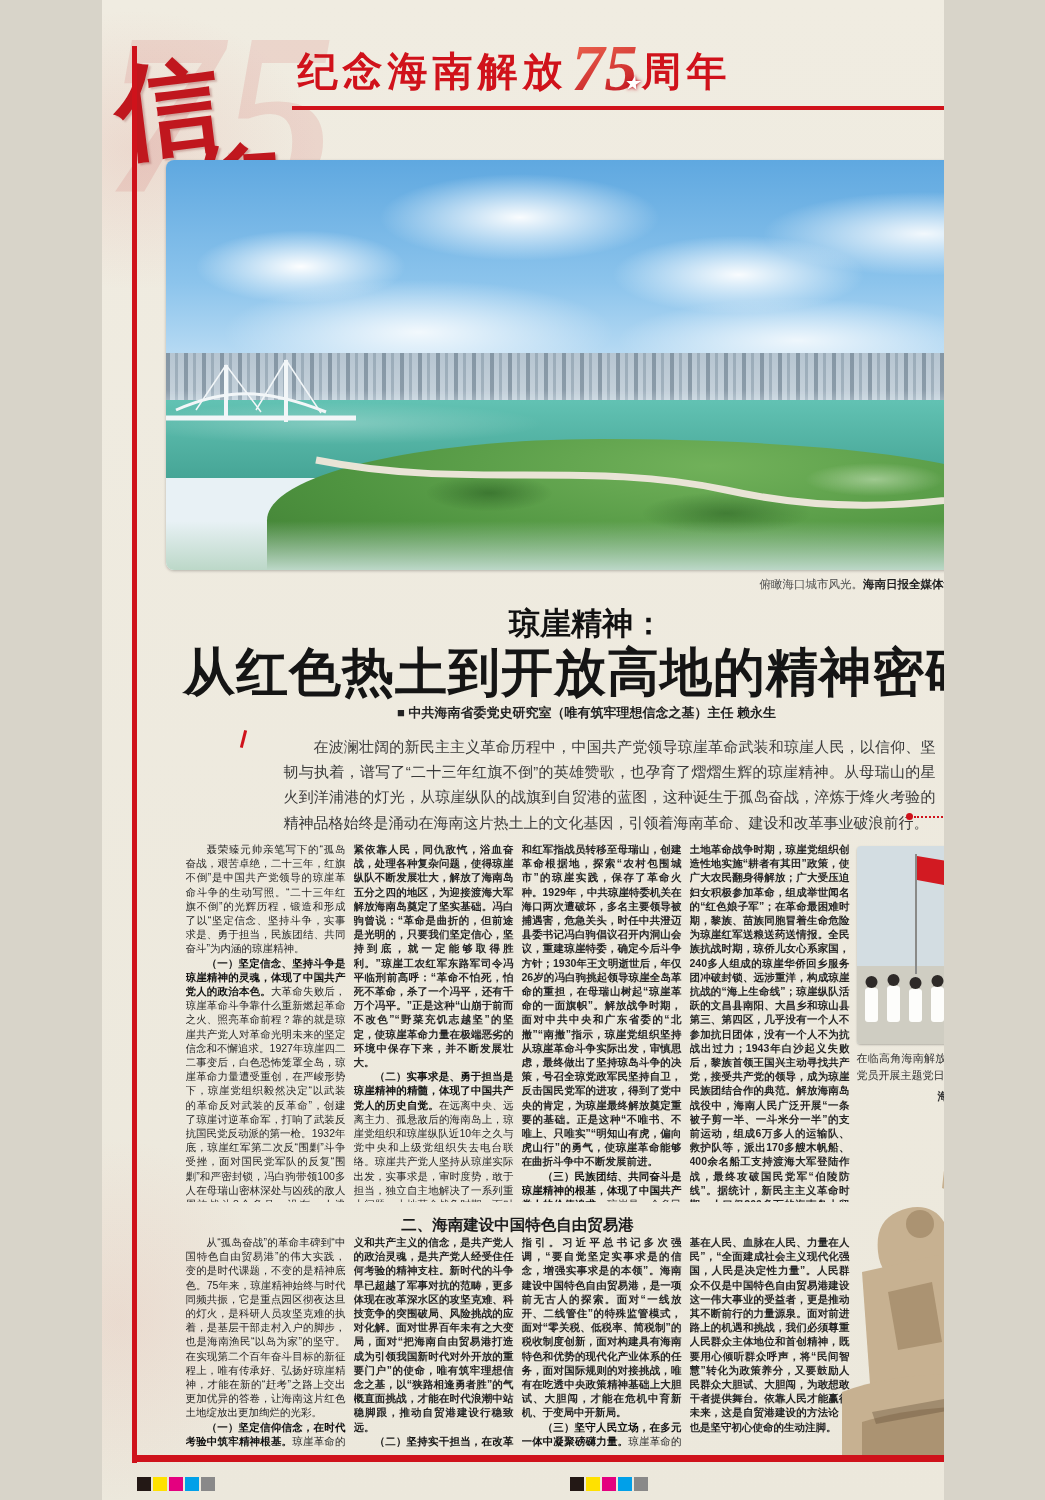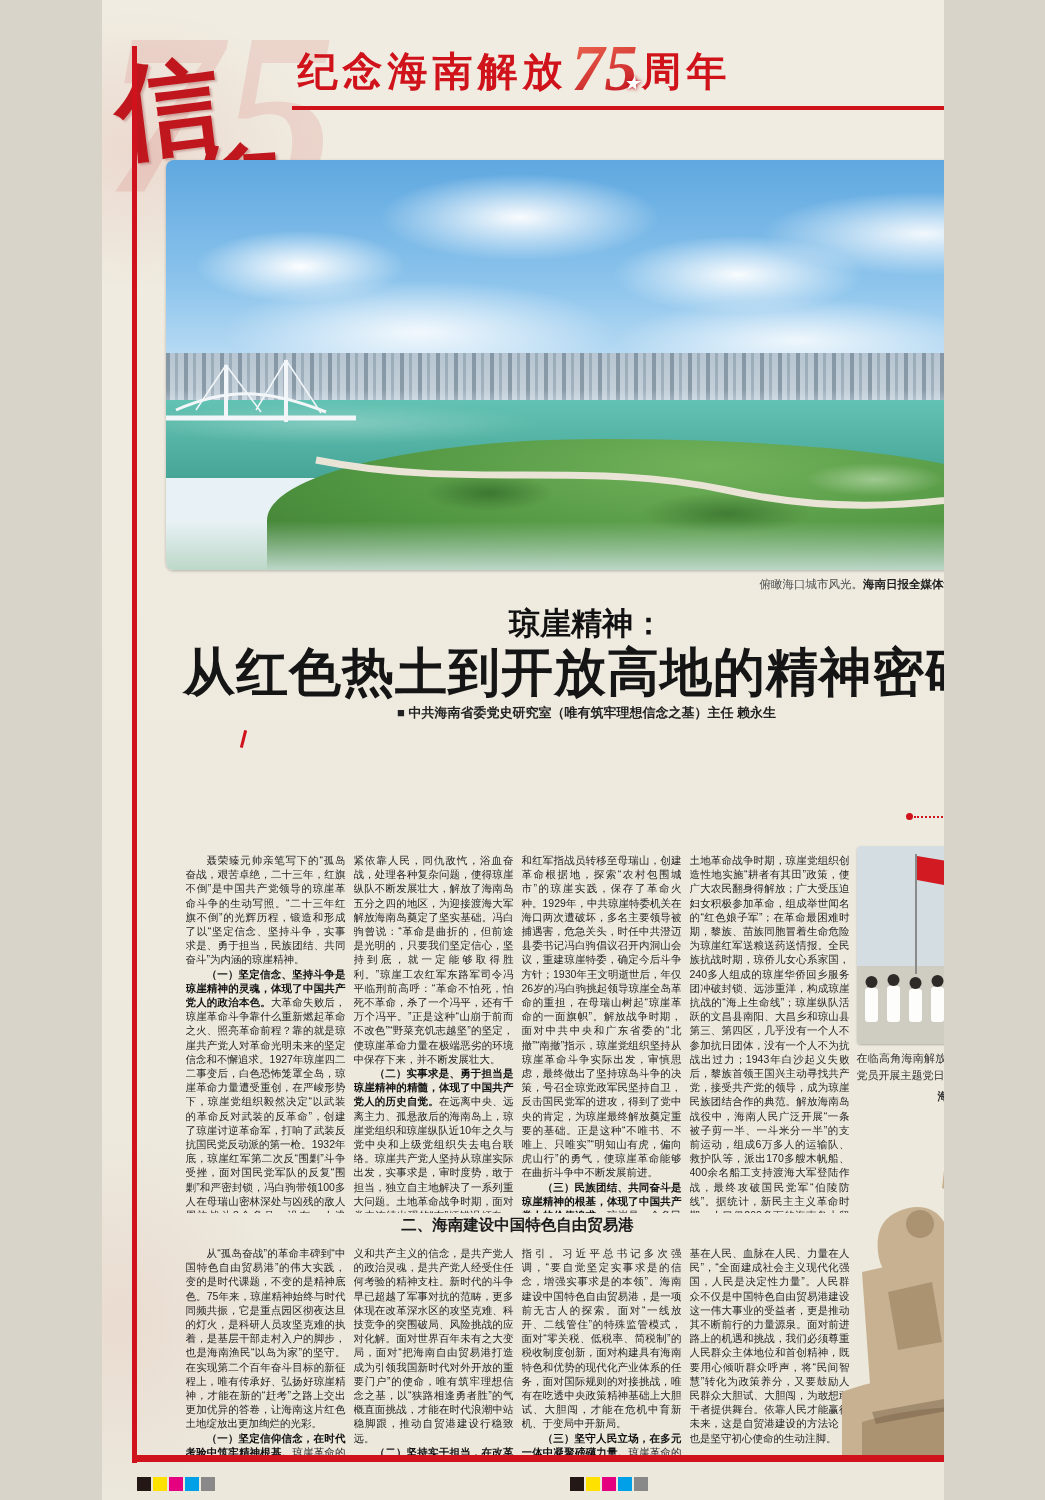--- a/index.html
+++ b/index.html
@@ -77,24 +77,24 @@
   .intro{left:182px;top:734px;width:652px;font-size:15px;line-height:1.68;text-align:justify;color:#3a3a3a;z-index:3;text-indent:2em;}
   .intro-dot-v{left:872px;top:768px;height:50px;border-left:2px dotted #cf121b;z-index:3;}
   .intro-dot-h{left:812px;top:816px;width:60px;border-top:2px dotted #cf121b;z-index:3;}
   .intro-dot{left:804px;top:813px;width:7px;height:7px;border-radius:50%;background:#cf121b;z-index:3;}
   .intro-tick{left:140px;top:730px;height:18px;border-left:3px solid #cf121b;transform:rotate(14deg);z-index:3;}
 
   
   .sec-heading{width:664px;text-align:center;font-size:15.5px;font-weight:bold;color:#1c1c1c;z-index:3;}
   .sec1-heading{left:84px;top:818px;}
   .sec2-heading{left:84px;top:1215px;}
-  .cols{left:84px;display:flex;gap:8px;overflow:hidden;z-index:3;margin-top:11px;}
+  .cols{left:84px;display:flex;gap:8px;overflow:hidden;z-index:3;}
   .cols .col{flex:1 1 0;overflow:hidden;}
   .cols p{margin:0;text-indent:2em;font-size:10.5px;line-height:14.2px;text-align:justify;color:#262626;}
-  .cols p.cont{text-indent:0;}
+  .cols p.cont{text-indent:0;font-weight:bold;}
   .cols .lead{font-weight:bold;color:#111;}
   .sec1-cols{top:842px;width:664px;height:360px;}
   .sec2-cols{top:1235px;width:664px;height:212px;}
 
   
   .photo-side{left:755px;top:846px;width:180px;height:198px;border-radius:4px;overflow:hidden;z-index:4;box-shadow:0 1px 2px rgba(0,0,0,0.25);}
   .side-caption{left:755px;top:1050px;width:180px;font-size:11px;line-height:1.5;text-align:justify;color:#333;z-index:4;}
   .side-credit{left:755px;top:1088px;width:180px;text-align:right;font-size:11px;line-height:1.5;font-weight:bold;color:#333;z-index:4;}
 
   
@@ -186,20 +186,21 @@
   </div>
   <div class="abs photo-caption">
     <span>俯瞰海口城市风光。</span><b>海南日报全媒体记者 封烁 摄</b>
   </div>
 
   <div class="abs kicker">琼崖精神：</div>
   <div class="abs main-title">从红色热土到开放高地的精神密码</div>
   <div class="abs byline">■ 中共海南省委党史研究室（唯有筑牢理想信念之基）主任 赖永生</div>
 
   <div class="abs intro-tick"></div>
+  <div class="abs intro">在波澜壮阔的新民主主义革命历程中，中国共产党领导琼崖革命武装和琼崖人民，以信仰、坚韧与执着，谱写了“二十三年红旗不倒”的英雄赞歌，也孕育了熠熠生辉的琼崖精神。从母瑞山的星火到洋浦港的灯光，从琼崖纵队的战旗到自贸港的蓝图，这种诞生于孤岛奋战，淬炼于烽火考验的精神品格始终是涌动在海南这片热土上的文化基因，引领着海南革命、建设和改革事业破浪前行。</div>
   <div class="abs intro-dot-v"></div>
   <div class="abs intro-dot-h"></div>
   <div class="abs intro-dot"></div>
 
   <div class="abs cols sec1-cols">
       <div class="col">
         <p>聂荣臻元帅亲笔写下的“孤岛奋战，艰苦卓绝，二十三年，红旗不倒”是中国共产党领导的琼崖革命斗争的生动写照。“二十三年红旗不倒”的光辉历程，锻造和形成了以“坚定信念、坚持斗争，实事求是、勇于担当，民族团结、共同奋斗”为内涵的琼崖精神。</p>
         <p><span class="lead">（一）坚定信念、坚持斗争是琼崖精神的灵魂，体现了中国共产党人的政治本色。</span>大革命失败后，琼崖革命斗争靠什么重新燃起革命之火、照亮革命前程？靠的就是琼崖共产党人对革命光明未来的坚定信念和不懈追求。1927年琼崖四二二事变后，白色恐怖笼罩全岛，琼崖革命力量遭受重创，在严峻形势下，琼崖党组织毅然决定“以武装的革命反对武装的反革命”，创建了琼崖讨逆革命军，打响了武装反抗国民党反动派的第一枪。1932年底，琼崖红军第二次反“围剿”斗争受挫，面对国民党军队的反复“围剿”和严密封锁，冯白驹带领100多人在母瑞山密林深处与凶残的敌人周旋战斗8个多月，没有一人逃跑，没有一人叛变，最后仅剩25人成功突围，在“大地为床、星月为灯、树叶为被、野菜充饥”的极端恶劣环境中保存革命火种。面对日军的疯狂“扫荡”、国民党军的残酷“清剿”，琼崖党组织紧</p>
       </div>
       <div class="col">

